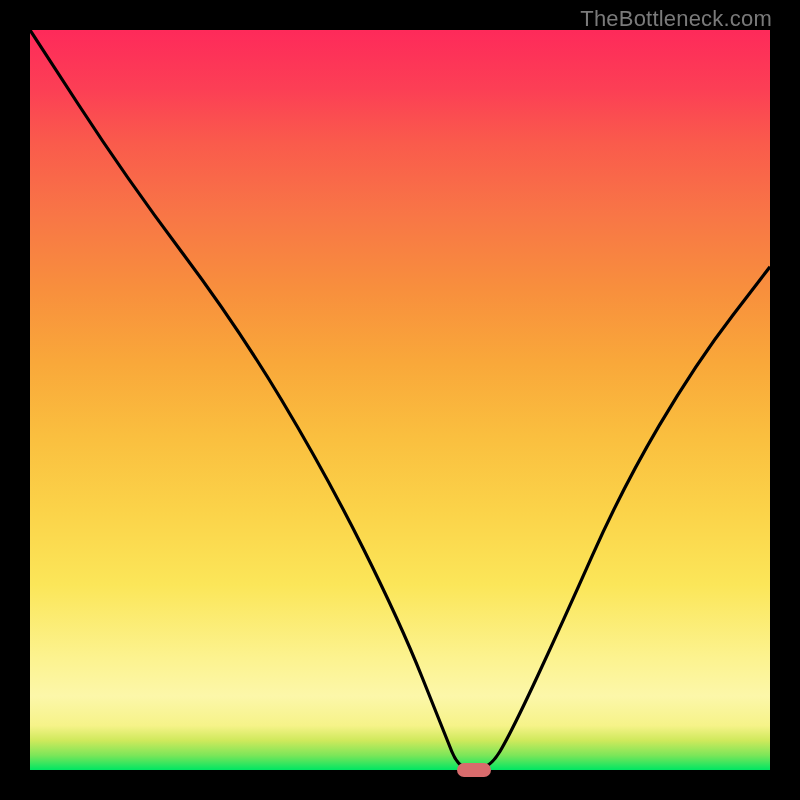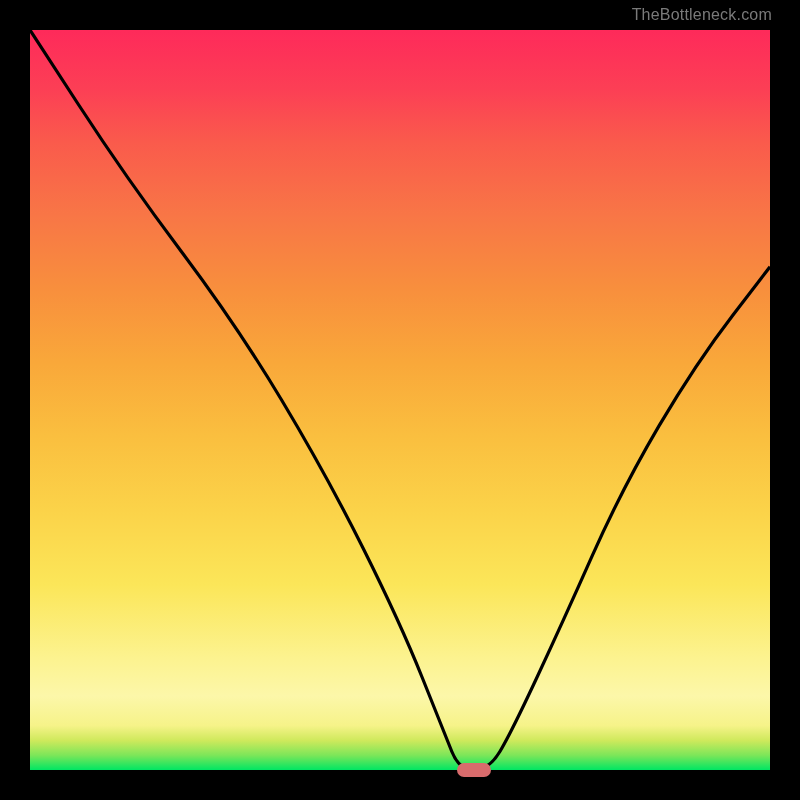--- a/index.html
+++ b/index.html
@@ -48,21 +48,21 @@
     left: 0;
     top: 0;
     width: 740px;
     height: 740px;
   }
   .watermark {
     position: absolute;
     top: 6px;
     right: 28px;
     color: #7a7a7a;
-    font-size: 16px;
+    font-size: 22px;
     letter-spacing: 0.2px;
     user-select: none;
   }
   .marker {
     position: absolute;
     width: 34px;
     height: 14px;
     border-radius: 8px;
     background: #d86b6c;
     transform: translate(-50%, -50%);

